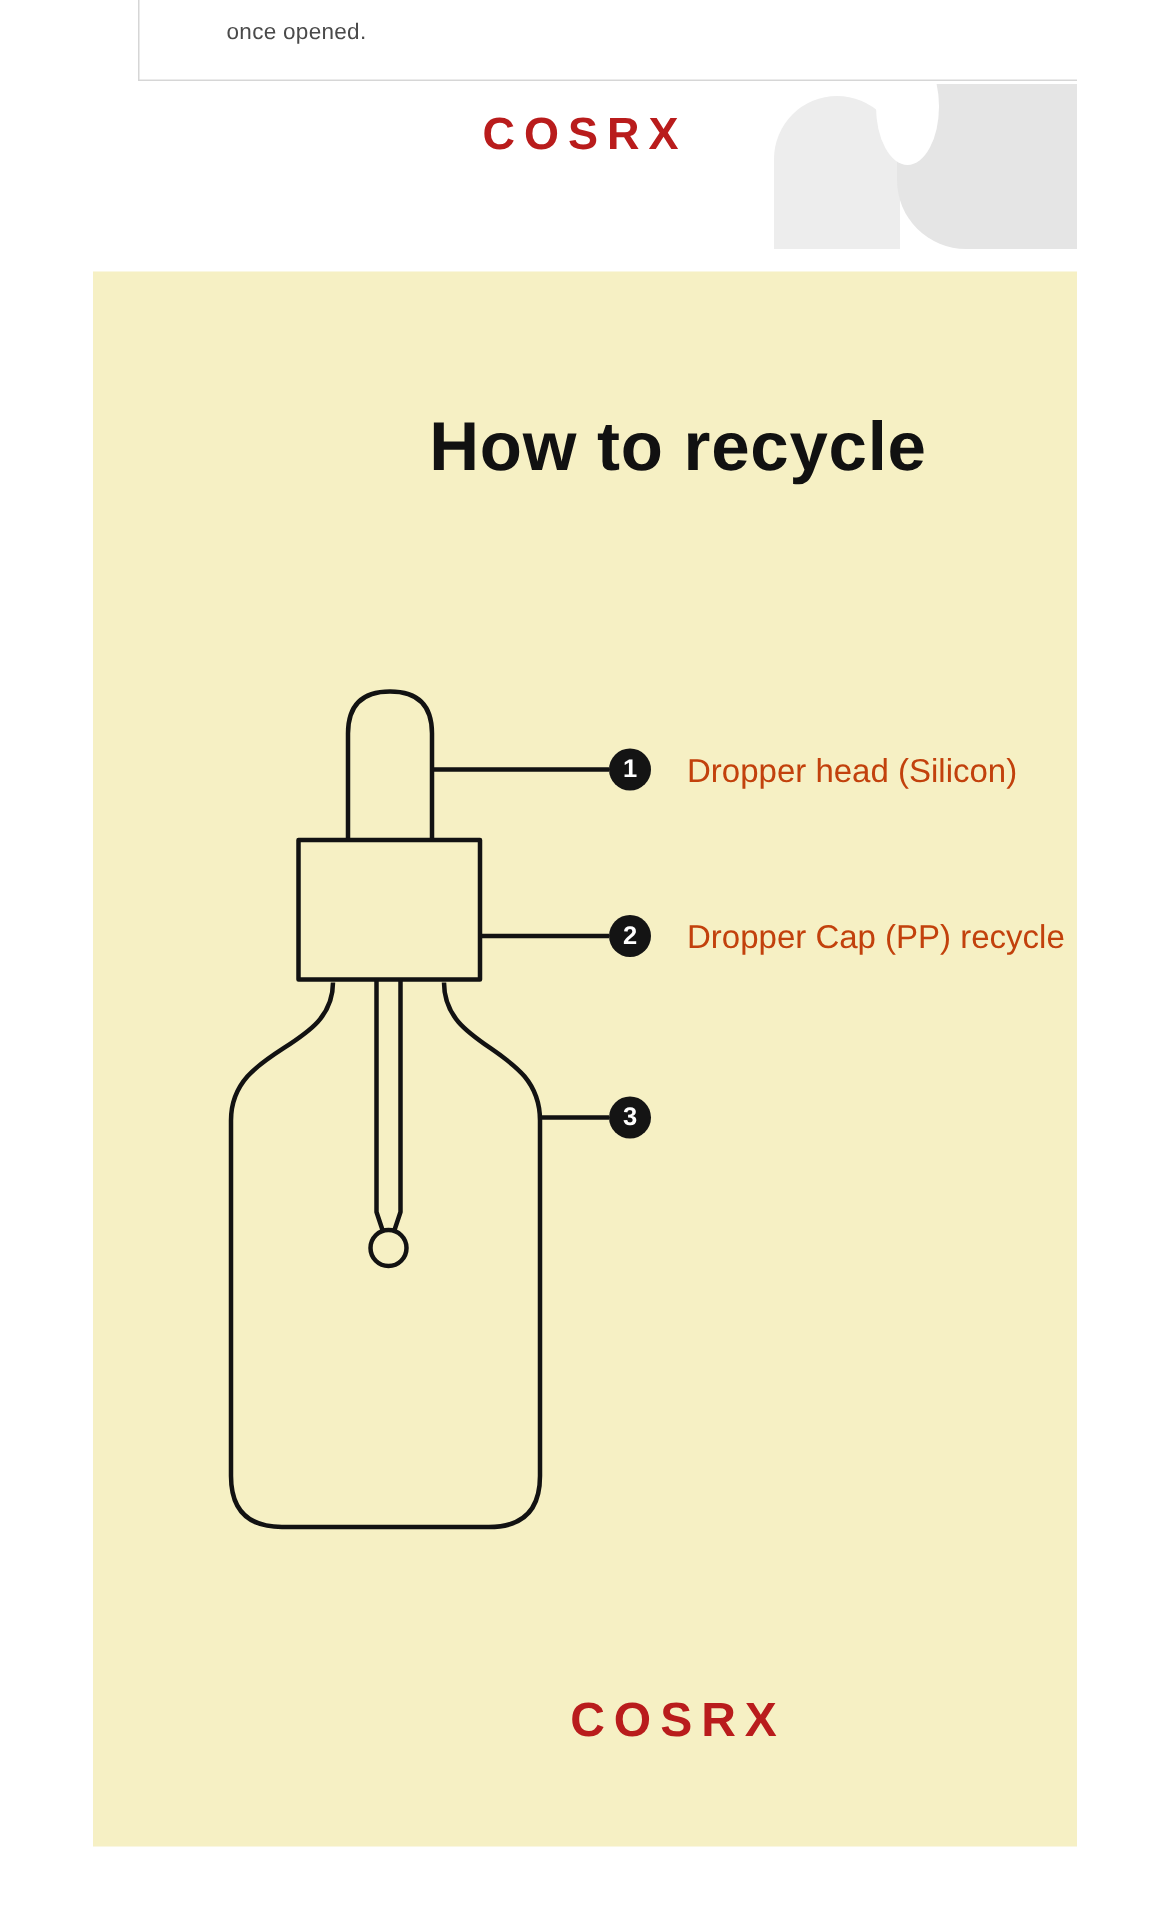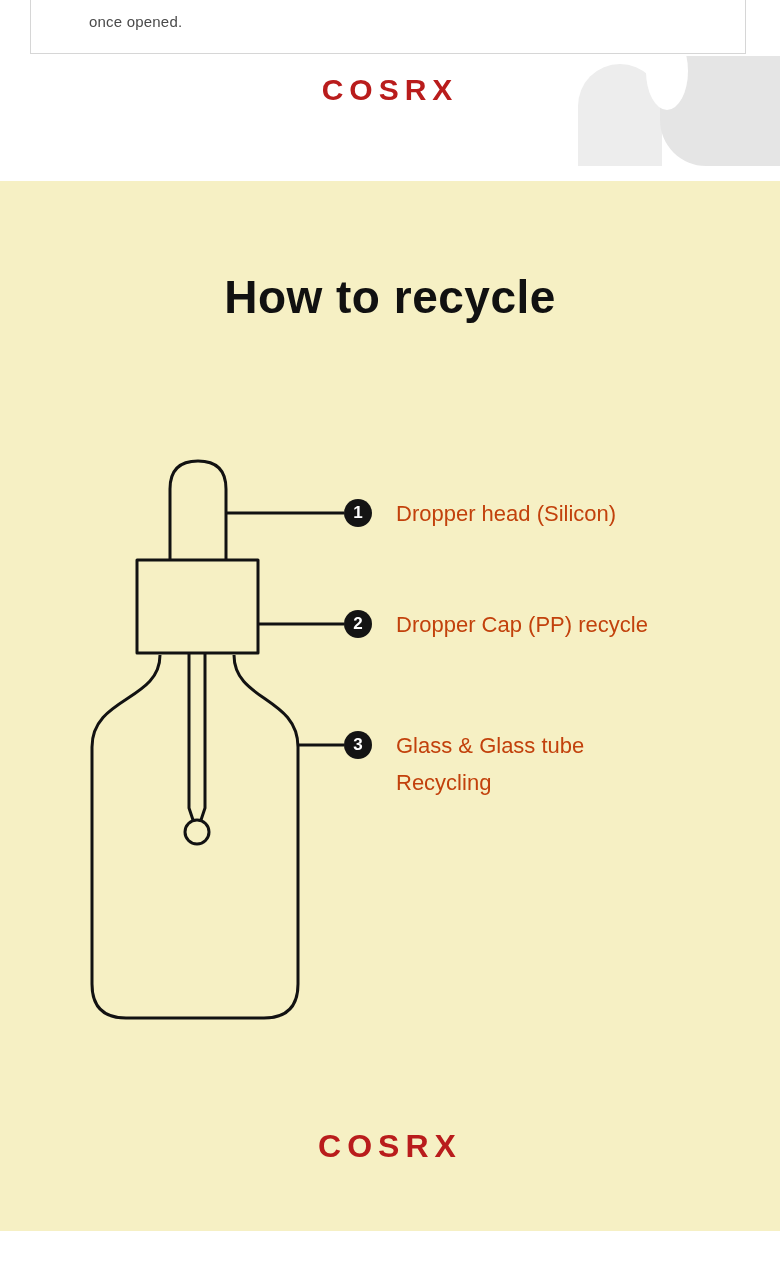--- a/index.html
+++ b/index.html
@@ -1,17 +1,17 @@
 <!DOCTYPE html>
 <html><head>
 <meta charset="utf-8">
 <style>
   html,body{margin:0;padding:0;}
   body{font-family:"Liberation Sans","DejaVu Sans",sans-serif;background:#fff;}
-  .page{position:relative;width:780px;height:1280px;background:#ffffff;overflow:hidden;margin:0 auto;}
+  .page{position:relative;width:656px;height:1280px;background:#ffffff;overflow:hidden;margin:0 auto;}
 
   
   .top-box{position:absolute;left:30px;top:-12px;width:716px;height:66px;
     border:1px solid #d6d6d6;background:#ffffff;box-sizing:border-box;}
   .top-note{position:absolute;left:58px;top:24px;font-size:15px;color:#4a4a4a;letter-spacing:.2px;}
   .brand{position:absolute;left:0;width:100%;text-align:center;font-weight:bold;color:#b91c1c;}
   .brand-top{top:72px;font-size:30px;letter-spacing:6px;line-height:36px;}
   .brand-bottom{top:946px;font-size:32px;letter-spacing:6px;line-height:38px;}
 
   
@@ -84,22 +84,18 @@
 
     <div class="row row-2">
       <div class="badge">2</div>
       <div class="label">
         <span>Dropper Cap (PP) recycle</span>
       </div>
     </div>
 
     <div class="row row-3">
       <div class="badge">3</div>
-      <div class="label">
-        <span>Glass &amp; Glass tube</span>
-        <span>Recycling</span>
-      </div>
     </div>
 
     <div class="brand brand-bottom">COSRX</div>
   </div>
 
 </div>
 
 </body></html>

